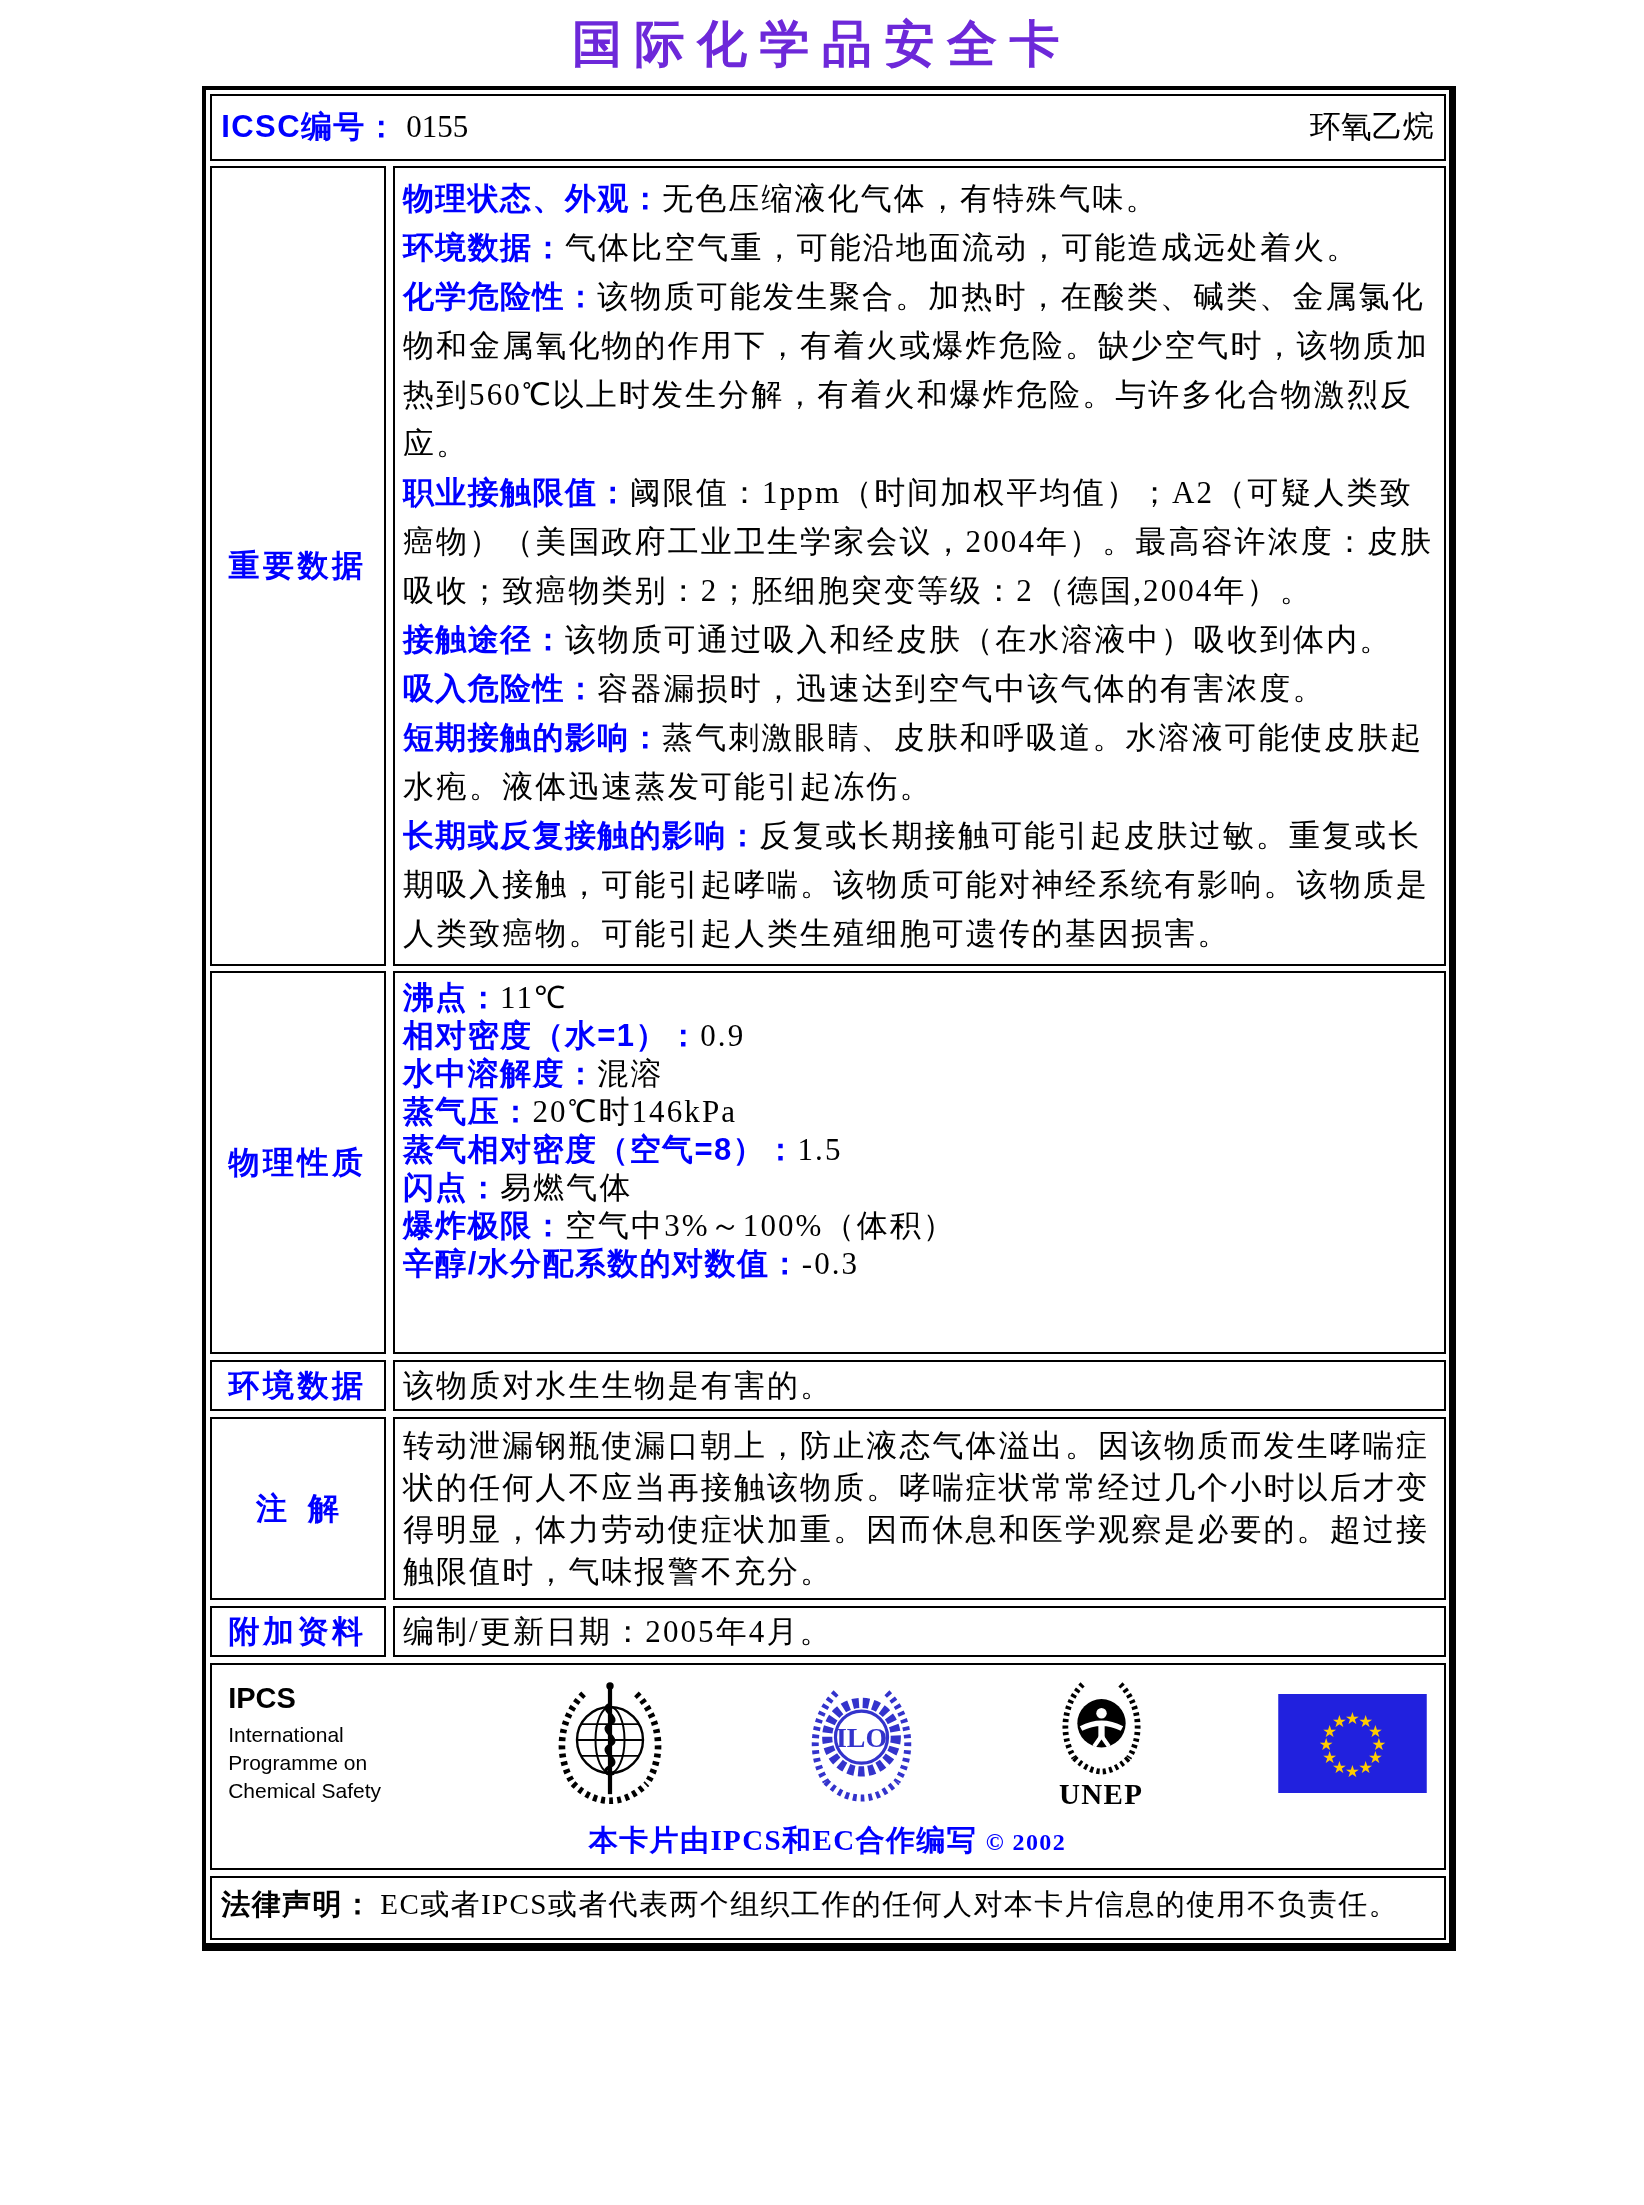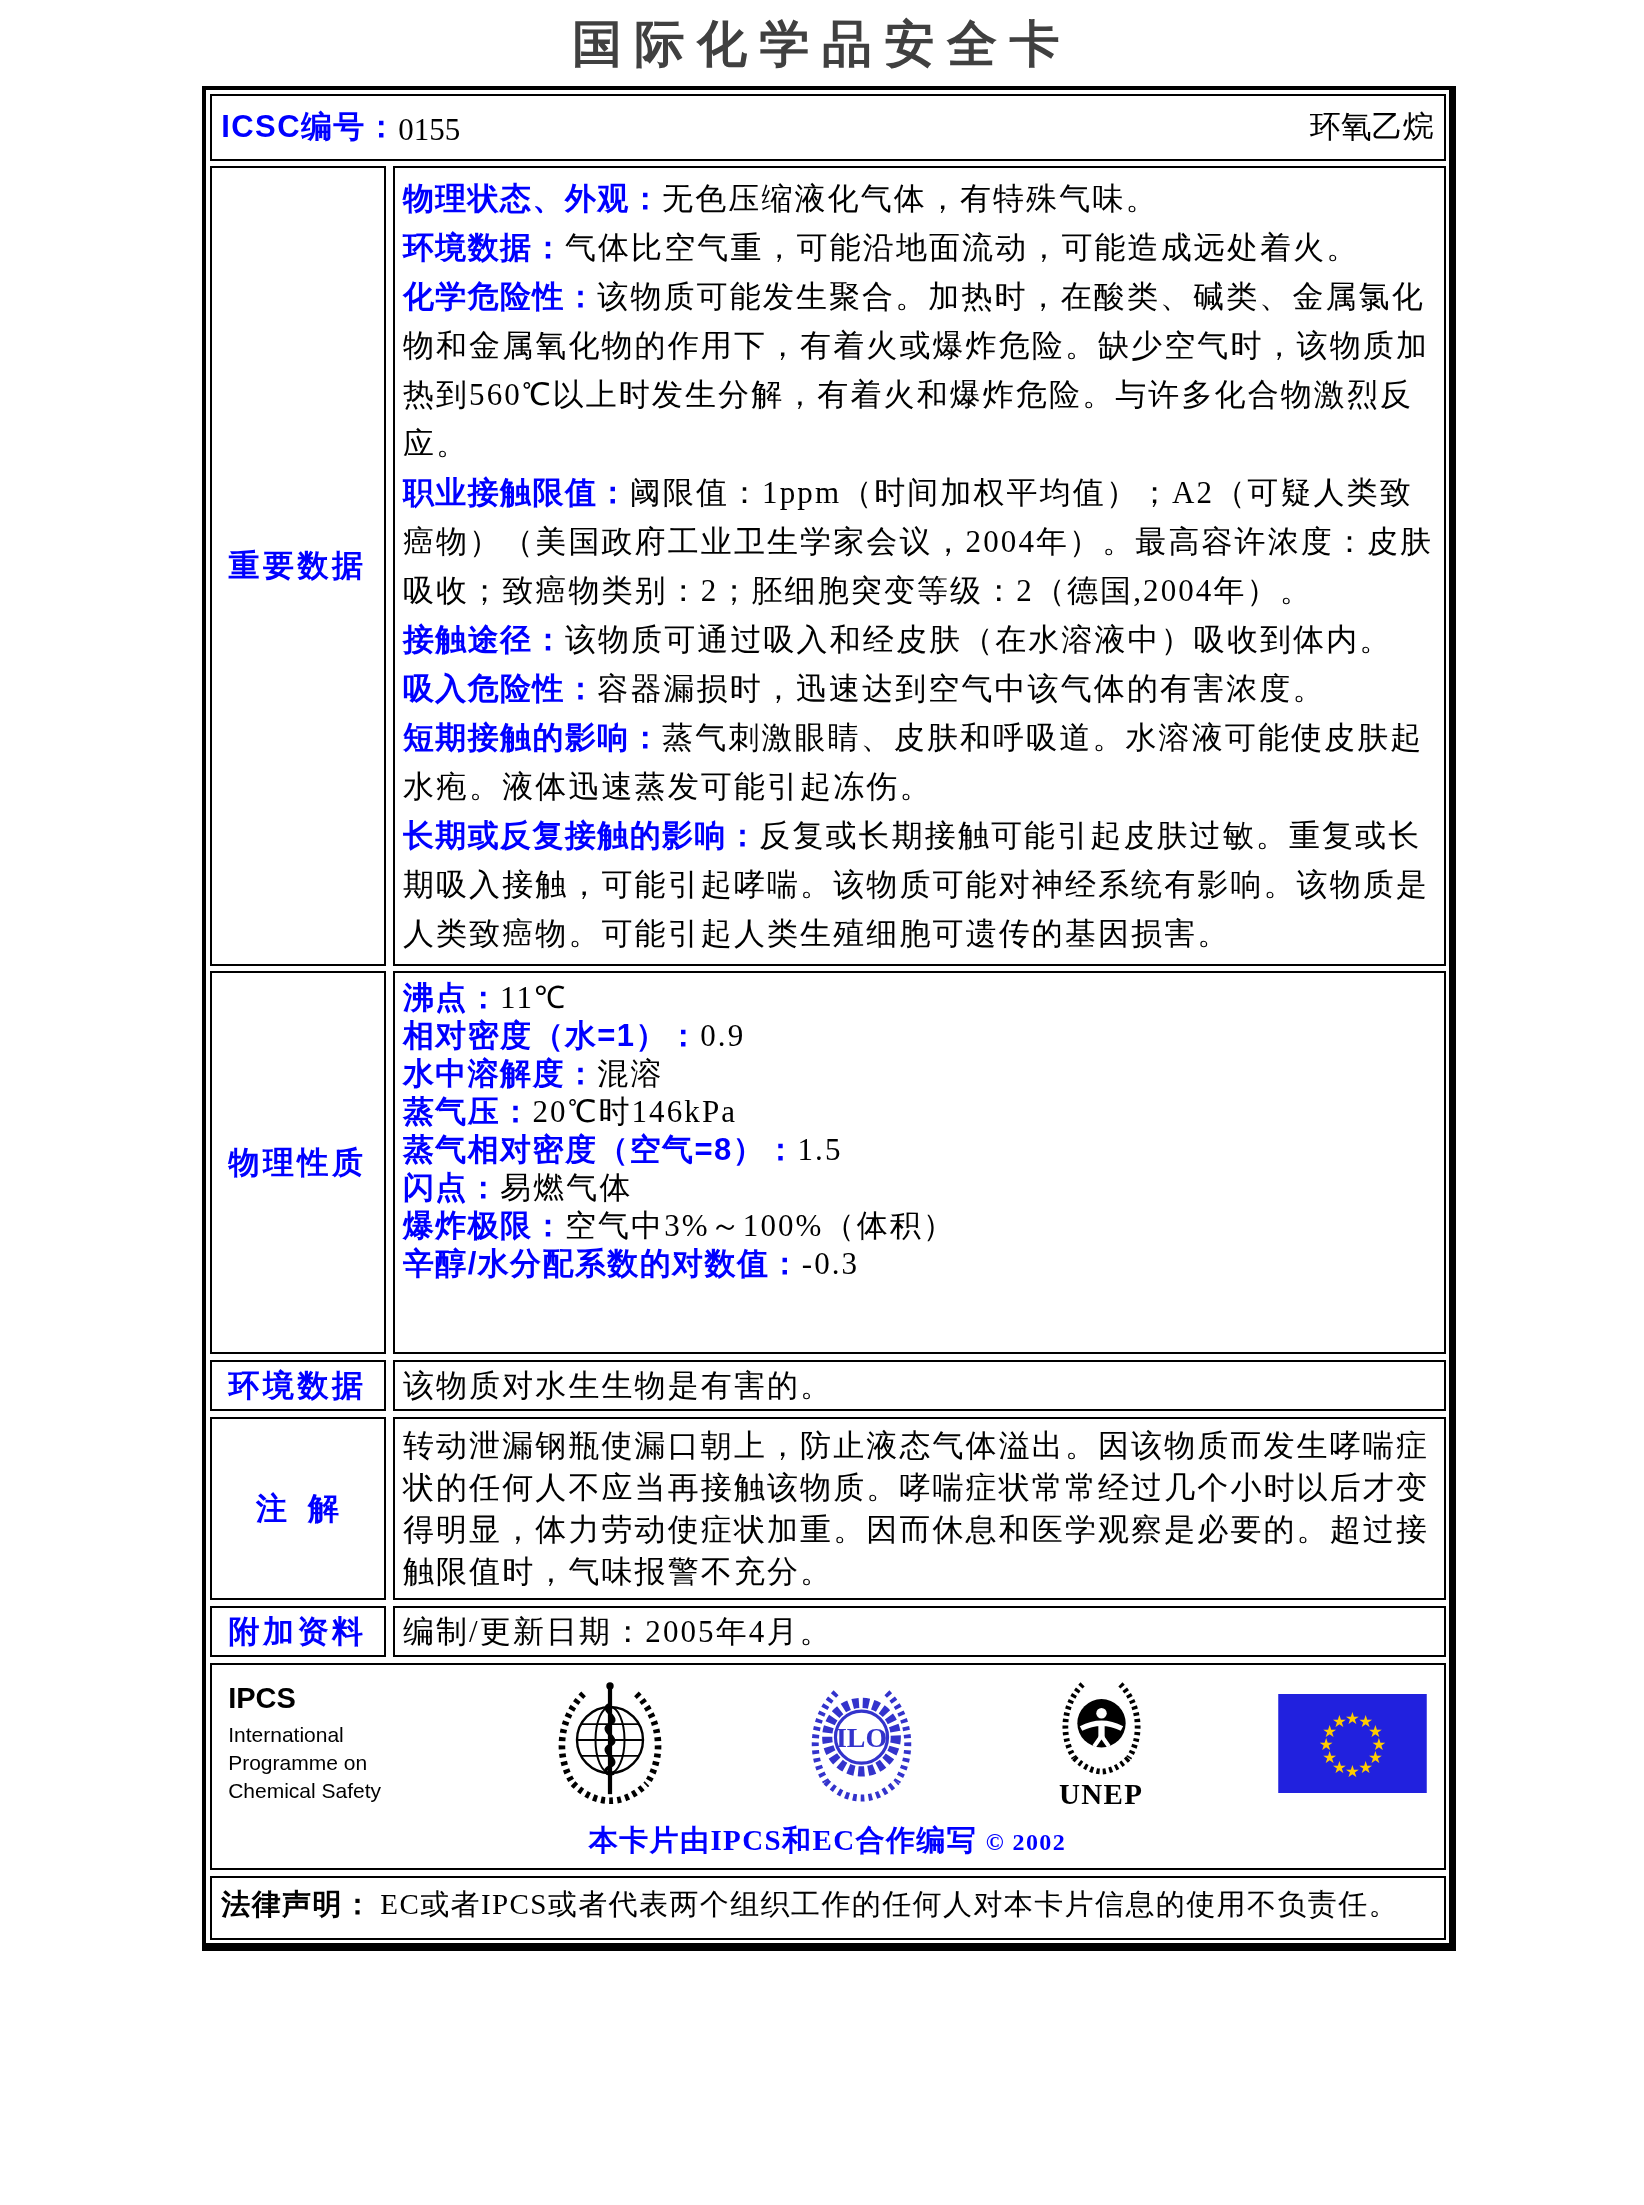--- a/index.html
+++ b/index.html
@@ -1,18 +1,18 @@
 <!DOCTYPE html>
 <html style="font-size:11px"><head>
 <meta charset="utf-8">
 <style>
   html,body{margin:0;padding:0;background:#ffffff;}
   body{width:1644px;height:2205px;position:relative;font-family:"Liberation Serif",serif;color:#000;}
   .page-title{
-    margin:11px 0 8.4px 0;text-align:center;color:#404040;
+    margin:11px 0 8.4px 0;text-align:center;color:#6d28d9;
     font-family:"Liberation Sans",sans-serif;font-weight:bold;
     font-size:50px;letter-spacing:12.5px;
   }
   .card{
     margin-left:202px;width:1254px;box-sizing:border-box;
     border:4.9px solid #000;border-right-width:7px;border-bottom-width:8.4px;
     padding:3.5px;background:#fff;
   }
   .row{display:flex;gap:7px;margin-bottom:5.6px;}
   .row:last-child{margin-bottom:0;}
@@ -26,21 +26,21 @@
   .content-cell{flex:1;font-size:31px;letter-spacing:2.1px;padding:5.6px 8.4px;}
   .content-cell p{margin:0;}
   .blabel{
     color:#0000ff;font-family:"Liberation Sans",sans-serif;font-weight:bold;
     letter-spacing:1.4px;
   }
   .header-cell{
     flex:1;display:flex;justify-content:space-between;align-items:center;
     min-height:67px;font-size:31px;padding:2.8px 9.8px;
   }
-  .header-left{display:flex;align-items:flex-end;}
+  .header-left{display:flex;align-items:center;gap:8px;}
   .row-important .content-cell{min-height:794px;line-height:49px;}
   .row-phys .content-cell{min-height:383px;line-height:38px;}
   .row-env .content-cell{min-height:42px;line-height:33px;padding:4.2px 8.4px;display:flex;align-items:center;}
   .row-notes .content-cell{min-height:170px;line-height:42px;}
   .row-additional .content-cell{min-height:40px;line-height:33px;padding:3.5px 8.4px;display:flex;align-items:center;}
   .row-logos .logos-cell{flex:1;padding:11px 16.7px 7px 16.7px;}
   .logos-strip{display:flex;align-items:center;justify-content:space-between;}
   .ipcs-block{width:195px;font-family:"Liberation Sans",sans-serif;}
   .ipcs-acronym{font-size:29px;font-weight:bold;margin-bottom:5.6px;}
   .ipcs-name{font-size:21px;line-height:28px;}

